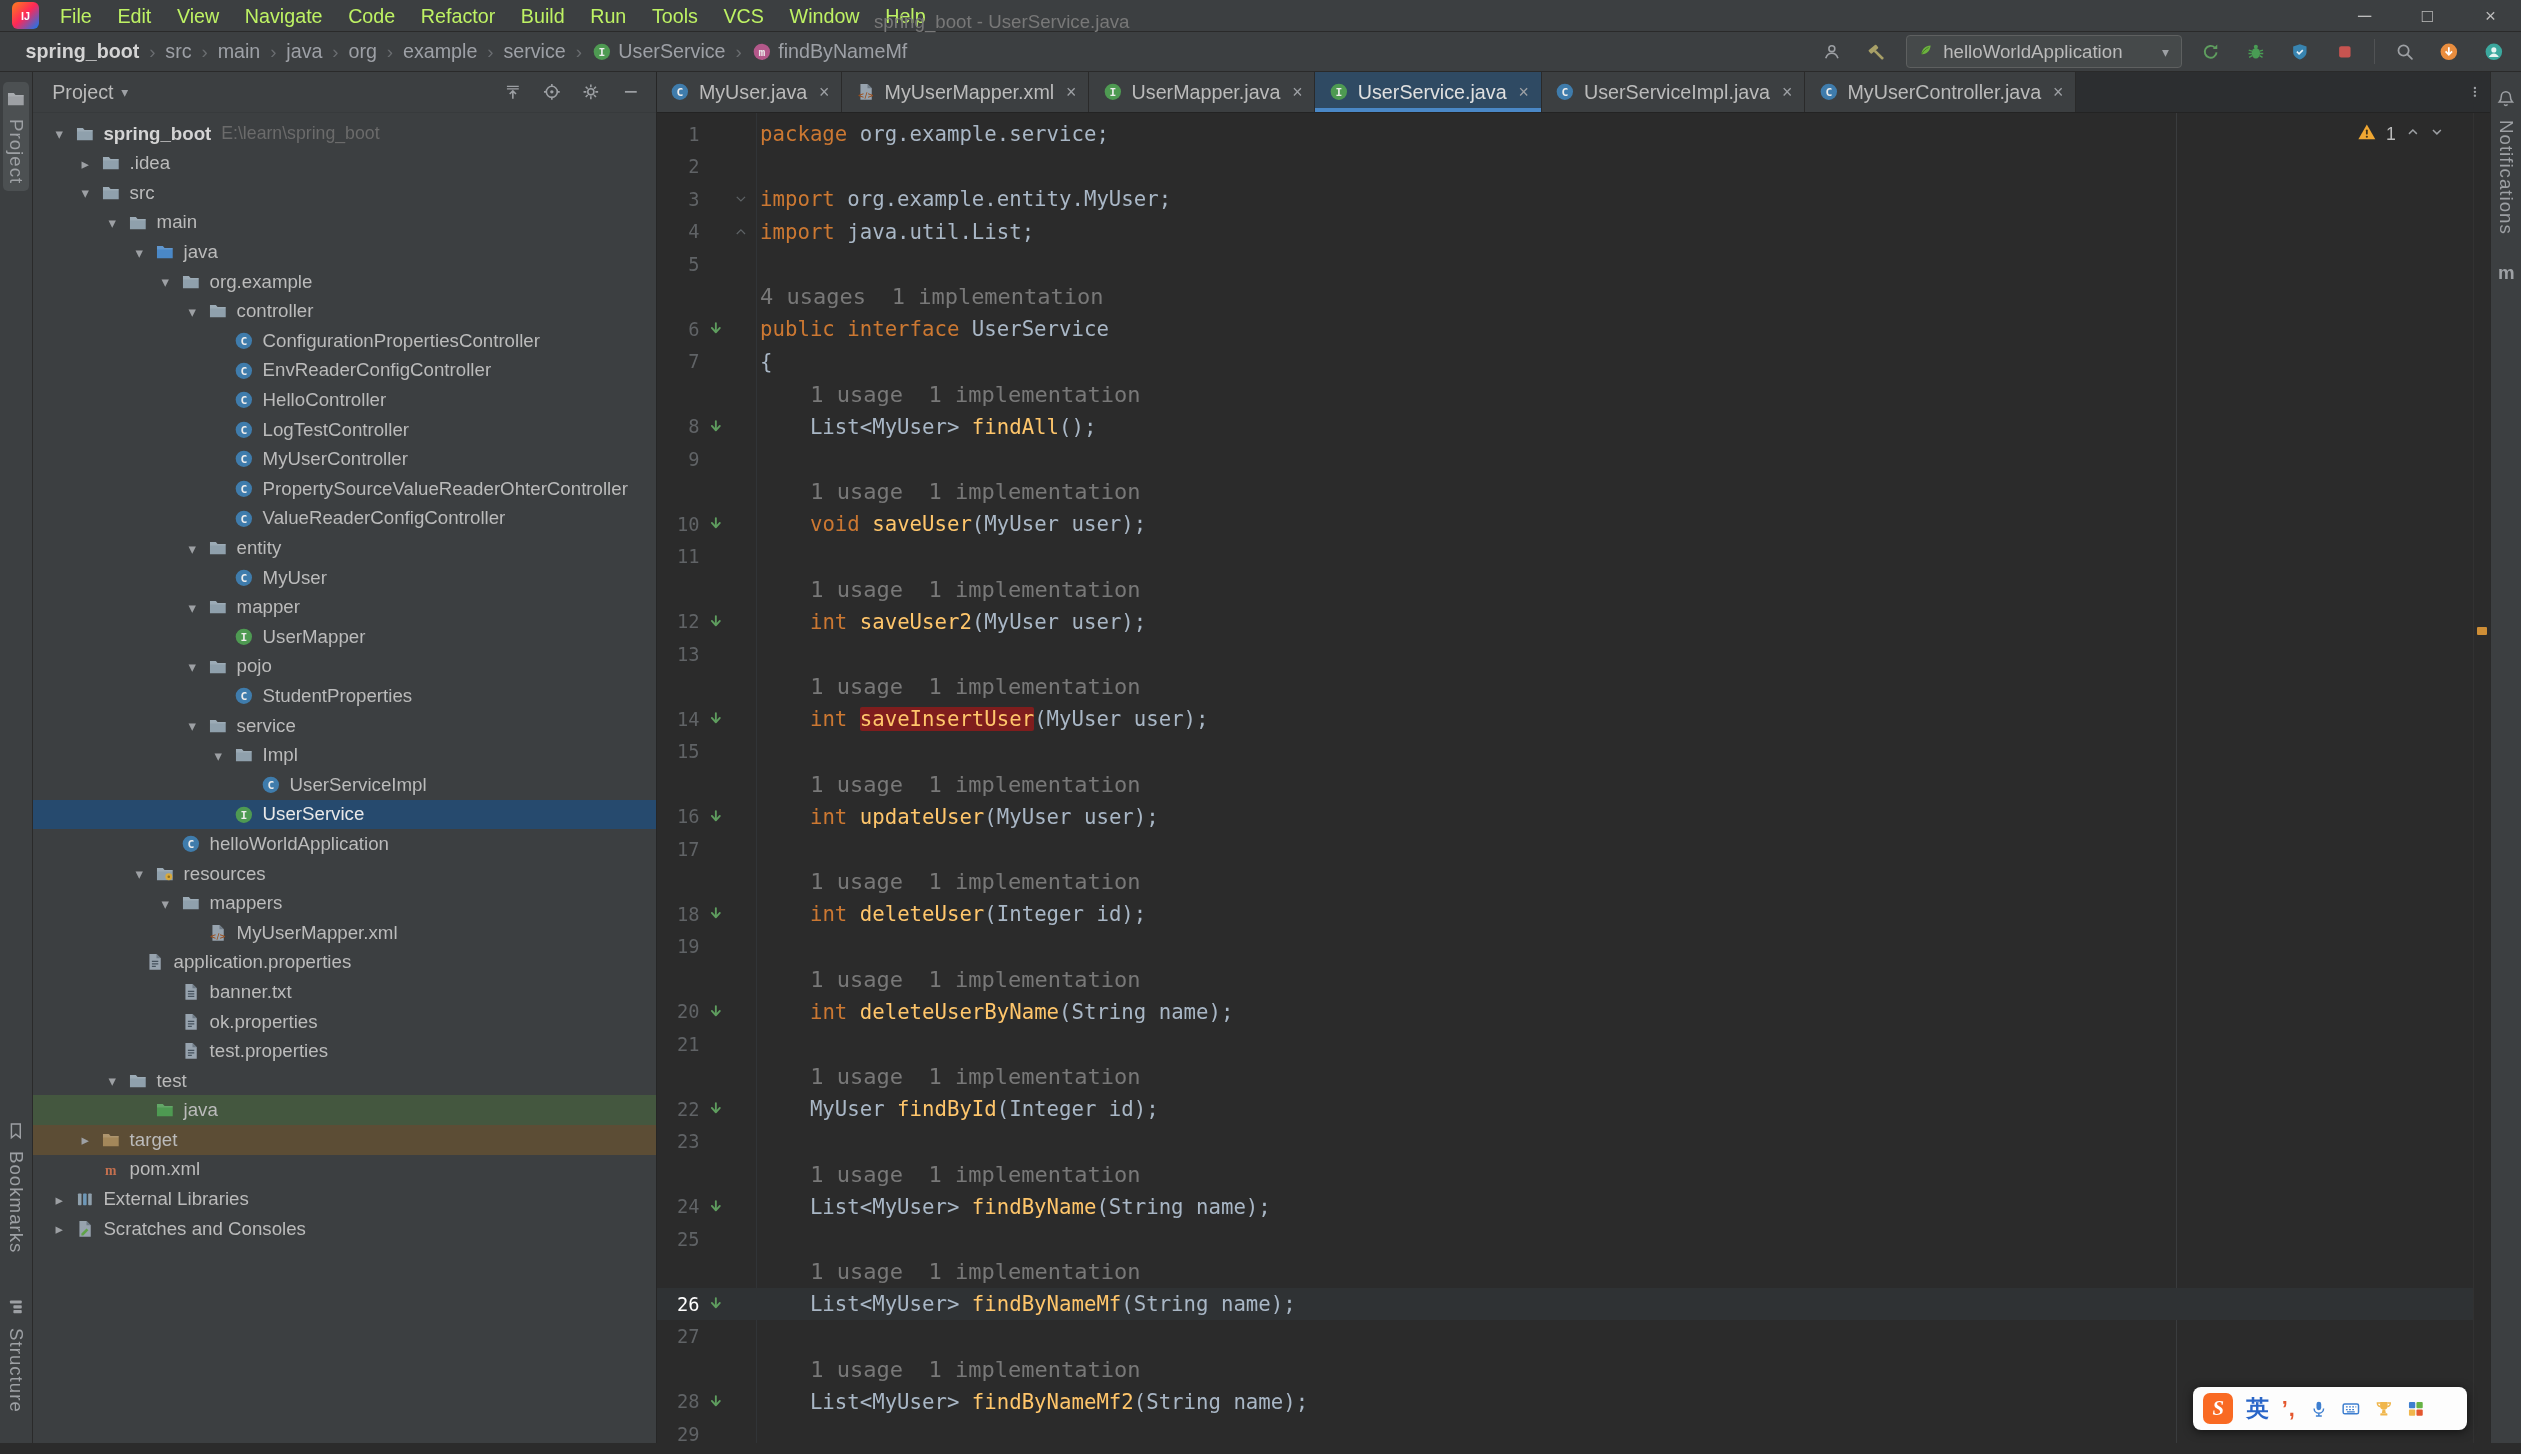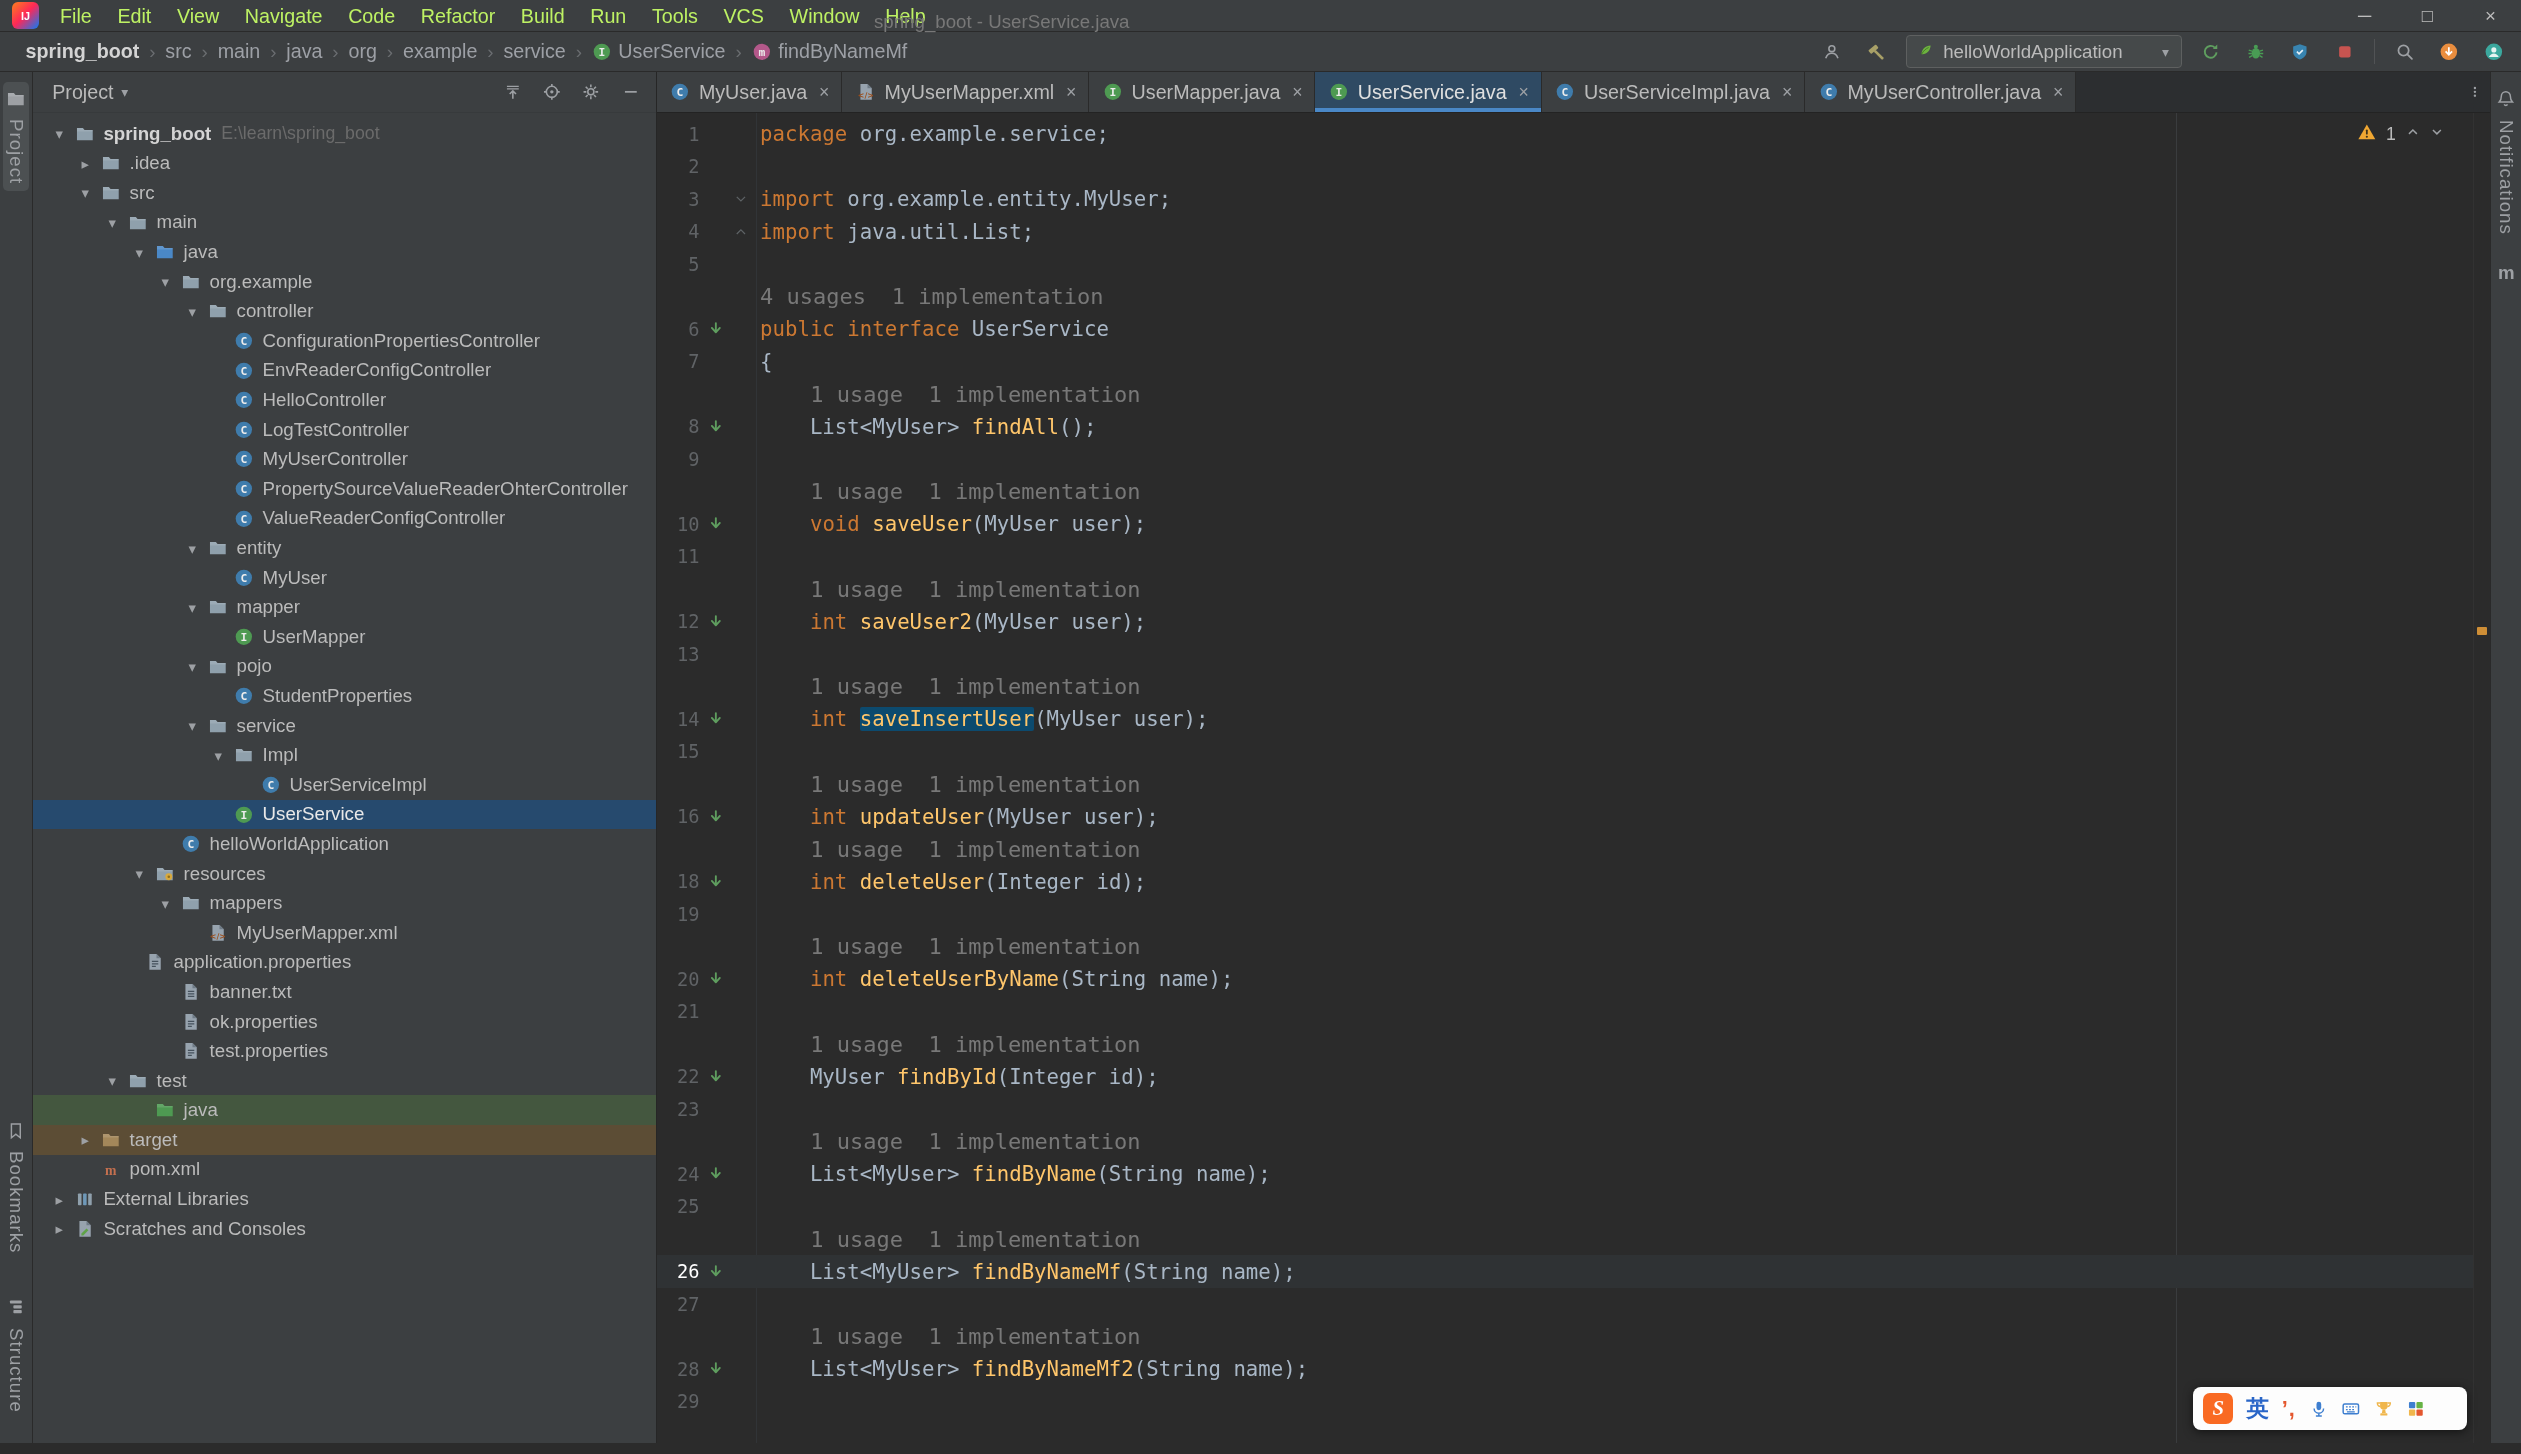--- a/index.html
+++ b/index.html
@@ -88,21 +88,21 @@
   .erow.current { background:#2F3234; }
   .lnum { width:43px; text-align:right; color:#606366; font-size:18.7px; flex-shrink:0; }
   .erow.current .lnum { color:#ffffff; }
   .gmark { width:33px; display:flex; justify-content:center; align-items:center; flex-shrink:0; }
   .gfold { width:15.8px; display:flex; justify-content:center; align-items:center; flex-shrink:0; }
   .codeln { flex:1; padding-left:11.8px; display:flex; align-items:center; }
   .codeln span { white-space:pre; }
   span.k { color:#CC7832; }
   span.p { color:#A9B7C6; }
   span.m { color:#FFC66B; }
-  span.hl { color:#FFC66B; background:#0c4a6e; border-radius:2px; }
+  span.hl { color:#FFC66B; background:#7f1d1d; border-radius:2px; }
   .hintln { color:#787878; font-size:22px; font-family:"DejaVu Sans Mono",monospace; }
   .hint2 { margin-left:25.6px; }
 
   .inspection { position:absolute; top:8.9px; right:27.6px; display:flex; align-items:center;
     gap:8.9px; font-size:17.7px; color:#BBBBBB; font-family:"Liberation Sans",sans-serif; }
   .estripe { width:16.7px; background:#2B2B2B; border-left:1px solid #323232; position:relative; flex-shrink:0; }
   .emark { position:absolute; left:3px; right:3px; top:514px; height:7.9px; background:#CE8E36; border-radius:1px; }
 
   
   .ime { position:absolute; left:2193px; top:1387px; height:43px; min-width:274px;
@@ -820,20 +820,21 @@
             <div class="erow"><span class="lnum">13</span><span class="gmark"></span><span class="gfold"></span><span class="codeln"></span></div>
             <div class="erow"><span class="lnum"></span><span class="gmark"></span><span class="gfold"></span><span class="codeln" style="padding-left: 62px;"><span class="hintln">1 usage</span><span class="hintln hint2">1 implementation</span></span></div>
             <div class="erow"><span class="lnum">14</span><span class="gmark"><svg width="17.7" height="17.7" viewBox="0 0 20 20" xmlns="http://www.w3.org/2000/svg">
                   <path d="M10 3.5v9.5M5.5 9l4.5 5 4.5-5" fill="none" stroke="#5F9E5F" stroke-width="2.1" stroke-linecap="round" stroke-linejoin="round"></path>
                 </svg></span><span class="gfold"></span><span class="codeln"><span class="p">    </span><span class="k">int</span><span class="p"> </span><span class="hl">saveInsertUser</span><span class="p">(MyUser user);</span></span></div>
             <div class="erow"><span class="lnum">15</span><span class="gmark"></span><span class="gfold"></span><span class="codeln"></span></div>
             <div class="erow"><span class="lnum"></span><span class="gmark"></span><span class="gfold"></span><span class="codeln" style="padding-left: 62px;"><span class="hintln">1 usage</span><span class="hintln hint2">1 implementation</span></span></div>
             <div class="erow"><span class="lnum">16</span><span class="gmark"><svg width="17.7" height="17.7" viewBox="0 0 20 20" xmlns="http://www.w3.org/2000/svg">
                   <path d="M10 3.5v9.5M5.5 9l4.5 5 4.5-5" fill="none" stroke="#5F9E5F" stroke-width="2.1" stroke-linecap="round" stroke-linejoin="round"></path>
                 </svg></span><span class="gfold"></span><span class="codeln"><span class="p">    </span><span class="k">int</span><span class="p"> </span><span class="m">updateUser</span><span class="p">(MyUser user);</span></span></div>
+            <div class="erow"><span class="lnum">17</span><span class="gmark"></span><span class="gfold"></span><span class="codeln"></span></div>
             <div class="erow"><span class="lnum"></span><span class="gmark"></span><span class="gfold"></span><span class="codeln" style="padding-left: 62px;"><span class="hintln">1 usage</span><span class="hintln hint2">1 implementation</span></span></div>
             <div class="erow"><span class="lnum">18</span><span class="gmark"><svg width="17.7" height="17.7" viewBox="0 0 20 20" xmlns="http://www.w3.org/2000/svg">
                   <path d="M10 3.5v9.5M5.5 9l4.5 5 4.5-5" fill="none" stroke="#5F9E5F" stroke-width="2.1" stroke-linecap="round" stroke-linejoin="round"></path>
                 </svg></span><span class="gfold"></span><span class="codeln"><span class="p">    </span><span class="k">int</span><span class="p"> </span><span class="m">deleteUser</span><span class="p">(Integer id);</span></span></div>
             <div class="erow"><span class="lnum">19</span><span class="gmark"></span><span class="gfold"></span><span class="codeln"></span></div>
             <div class="erow"><span class="lnum"></span><span class="gmark"></span><span class="gfold"></span><span class="codeln" style="padding-left: 62px;"><span class="hintln">1 usage</span><span class="hintln hint2">1 implementation</span></span></div>
             <div class="erow"><span class="lnum">20</span><span class="gmark"><svg width="17.7" height="17.7" viewBox="0 0 20 20" xmlns="http://www.w3.org/2000/svg">
                   <path d="M10 3.5v9.5M5.5 9l4.5 5 4.5-5" fill="none" stroke="#5F9E5F" stroke-width="2.1" stroke-linecap="round" stroke-linejoin="round"></path>
                 </svg></span><span class="gfold"></span><span class="codeln"><span class="p">    </span><span class="k">int</span><span class="p"> </span><span class="m">deleteUserByName</span><span class="p">(String name);</span></span></div>
             <div class="erow"><span class="lnum">21</span><span class="gmark"></span><span class="gfold"></span><span class="codeln"></span></div>

